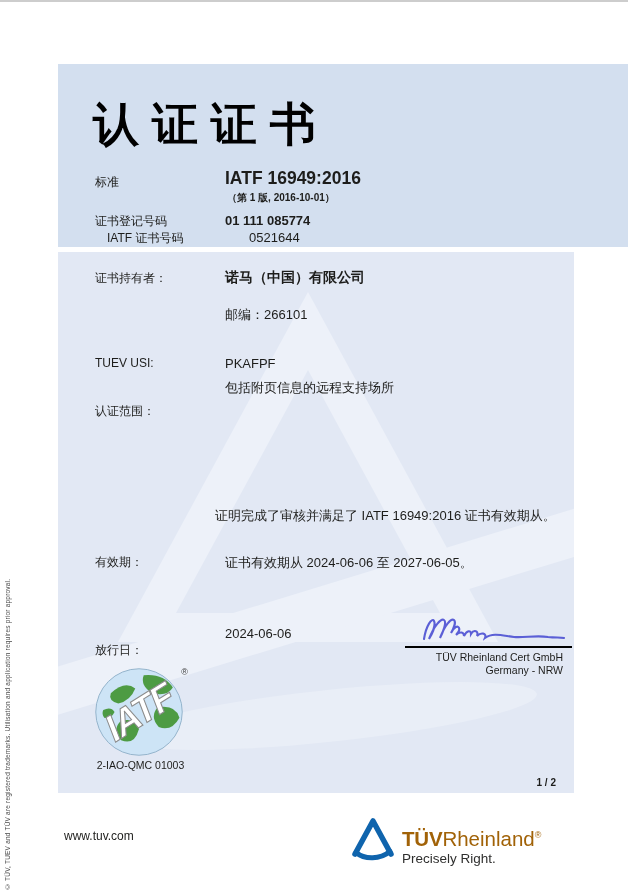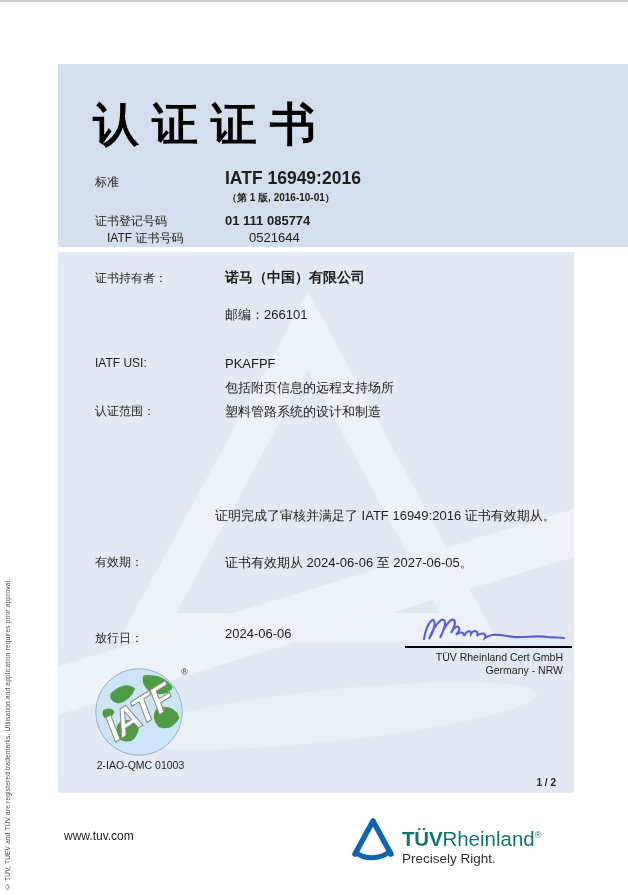--- a/index.html
+++ b/index.html
@@ -38,21 +38,21 @@
   .b{font-weight:bold;}
   .title{font-size:46px;font-weight:bold;letter-spacing:.28em;color:#000;}
   .std-val{font-size:17.5px;font-weight:bold;}
   .edition{font-size:10px;font-weight:bold;}
   .issuer{font-size:10.5px;line-height:12.5px;text-align:right;color:#1d1d1b;}
   .sig-line{position:absolute;background:#000;height:1.5px;}
   .code{font-size:10.5px;text-align:center;}
   .pagenum{font-size:10px;font-weight:bold;}
   
   .website{position:absolute;left:64px;top:827px;font-size:12px;}
-  .brand{position:absolute;left:402px;top:825px;font-size:20.5px;color:#0f766e;white-space:nowrap;}
+  .brand{position:absolute;left:402px;top:825px;font-size:20.5px;color:#a16207;white-space:nowrap;}
   .brand .bold{font-weight:bold;letter-spacing:-.2px;}
   .brand sup{font-size:9px;}
   .tagline{position:absolute;left:402px;top:849px;font-size:13.5px;color:#2f2f2e;}
   .tuv-logo{position:absolute;left:349px;top:814px;}
   
   .iatf-logo{position:absolute;left:34px;top:413px;width:94px;height:94px;}
   .iatf-reg{position:absolute;right:-2px;top:2px;font-size:9px;color:#3a3a3a;}
 </style>
 </head>
 <body>
@@ -81,33 +81,32 @@
 
       <div class="wm wm-tri-outer"></div>
       <div class="wm wm-tri-inner"></div>
       <div class="wm wm-band"></div>
       <div class="wm wm-swoosh"></div>
 
       <div class="abs lbl z" style="left:37px;top:18px;">证书持有者：</div>
       <div class="abs val b z" style="left:167px;top:17px;font-size:14px;">诺马（中国）有限公司</div>
       <div class="abs val z" style="left:167px;top:54px;">邮编：266101</div>
 
-      <div class="abs lbl z" style="left:37px;top:104px;">IATF USI:</div>
+      <div class="abs lbl z" style="left:37px;top:104px;">TUEV USI:</div>
       <div class="abs val z" style="left:167px;top:104px;">PKAFPF</div>
       <div class="abs val z" style="left:167px;top:127px;">包括附页信息的远程支持场所</div>
 
       <div class="abs lbl z" style="left:37px;top:151px;">认证范围：</div>
-      <div class="abs val z" style="left:167px;top:151px;">塑料管路系统的设计和制造</div>
 
       <div class="abs val z" style="left:157px;top:255px;">证明完成了审核并满足了 IATF 16949:2016 证书有效期从。</div>
 
       <div class="abs lbl z" style="left:37px;top:302px;">有效期：</div>
       <div class="abs val z" style="left:167px;top:302px;">证书有效期从 2024-06-06 至 2027-06-05。</div>
 
-      <div class="abs lbl z" style="left:37px;top:378px;">放行日：</div>
+      <div class="abs lbl z" style="left:37px;top:390px;">放行日：</div>
       <div class="abs val z" style="left:167px;top:374px;">2024-06-06</div>
 
       <svg class="abs z" style="left:360px;top:360px;" width="152" height="32" viewBox="0 0 152 32">
         <path d="M6,27 C8,14 14,5 16,9 C18,13 14,22 11,27 C16,14 23,6 26,8 C29,10 25,20 22,26
                  C27,13 33,6 36,8 C38,10 36,16 33,21 C36,15 40,13 41,16 C42,18 40,21 38,23
                  C42,19 46,20 46,24 C49,18 53,18 53,22 C56,17 61,19 59,24 C63,20 69,21 67,26
                  C75,20 86,24 96,25 C106,26 118,23 130,25 C138,26 142,25 146,26" fill="none" stroke="#5b5fd6" stroke-width="2.1" stroke-linecap="round"></path>
       </svg>
       <div class="sig-line z" style="left:347px;top:394px;width:167px;"></div>
       <div class="abs issuer z" style="right:11px;top:399px;width:250px;">

